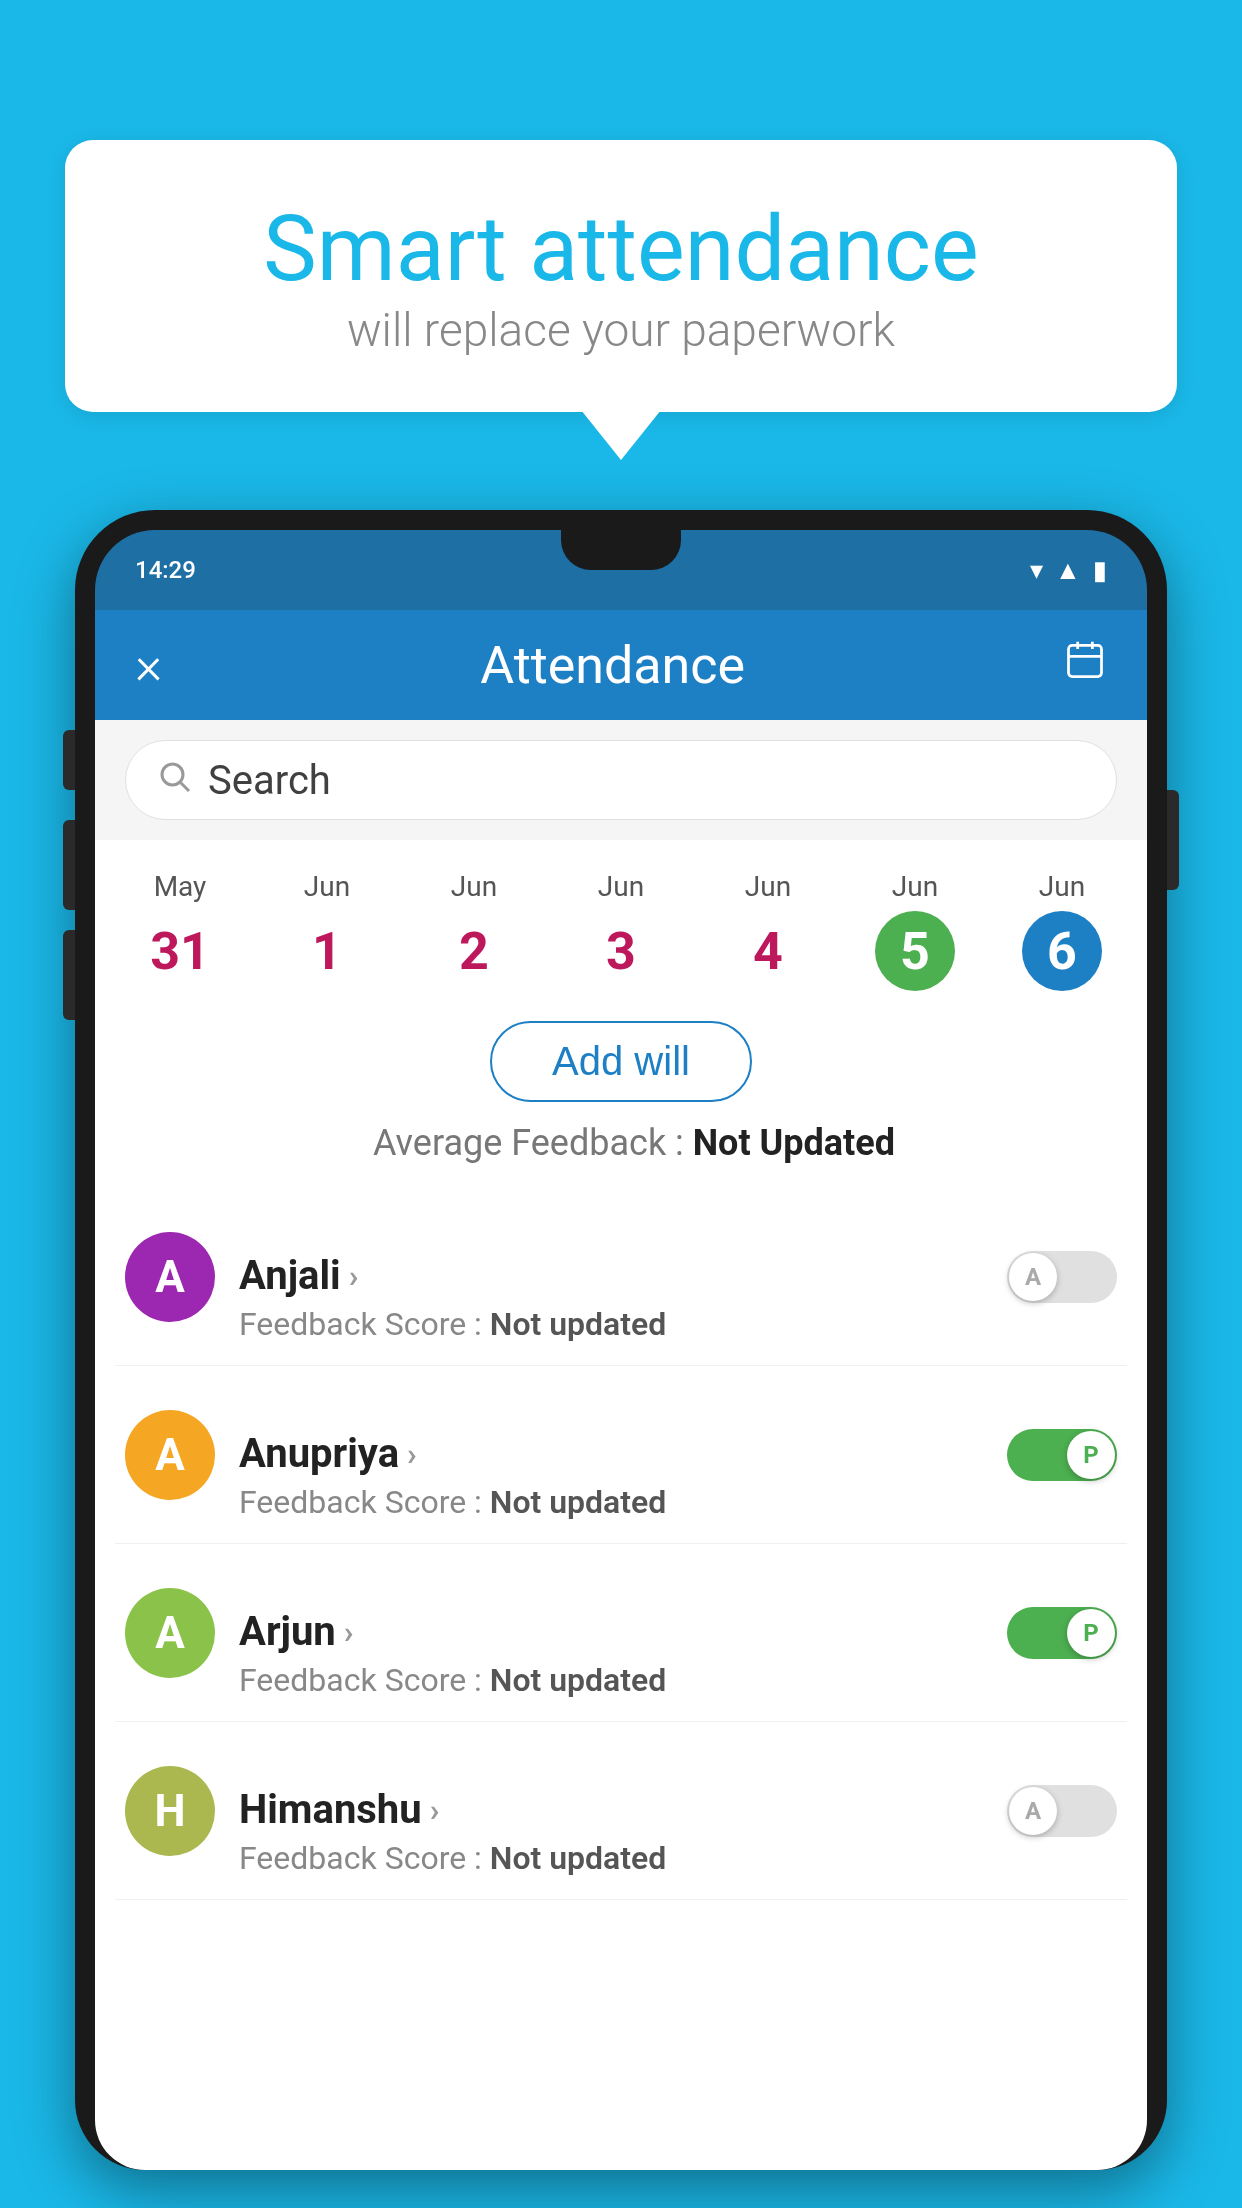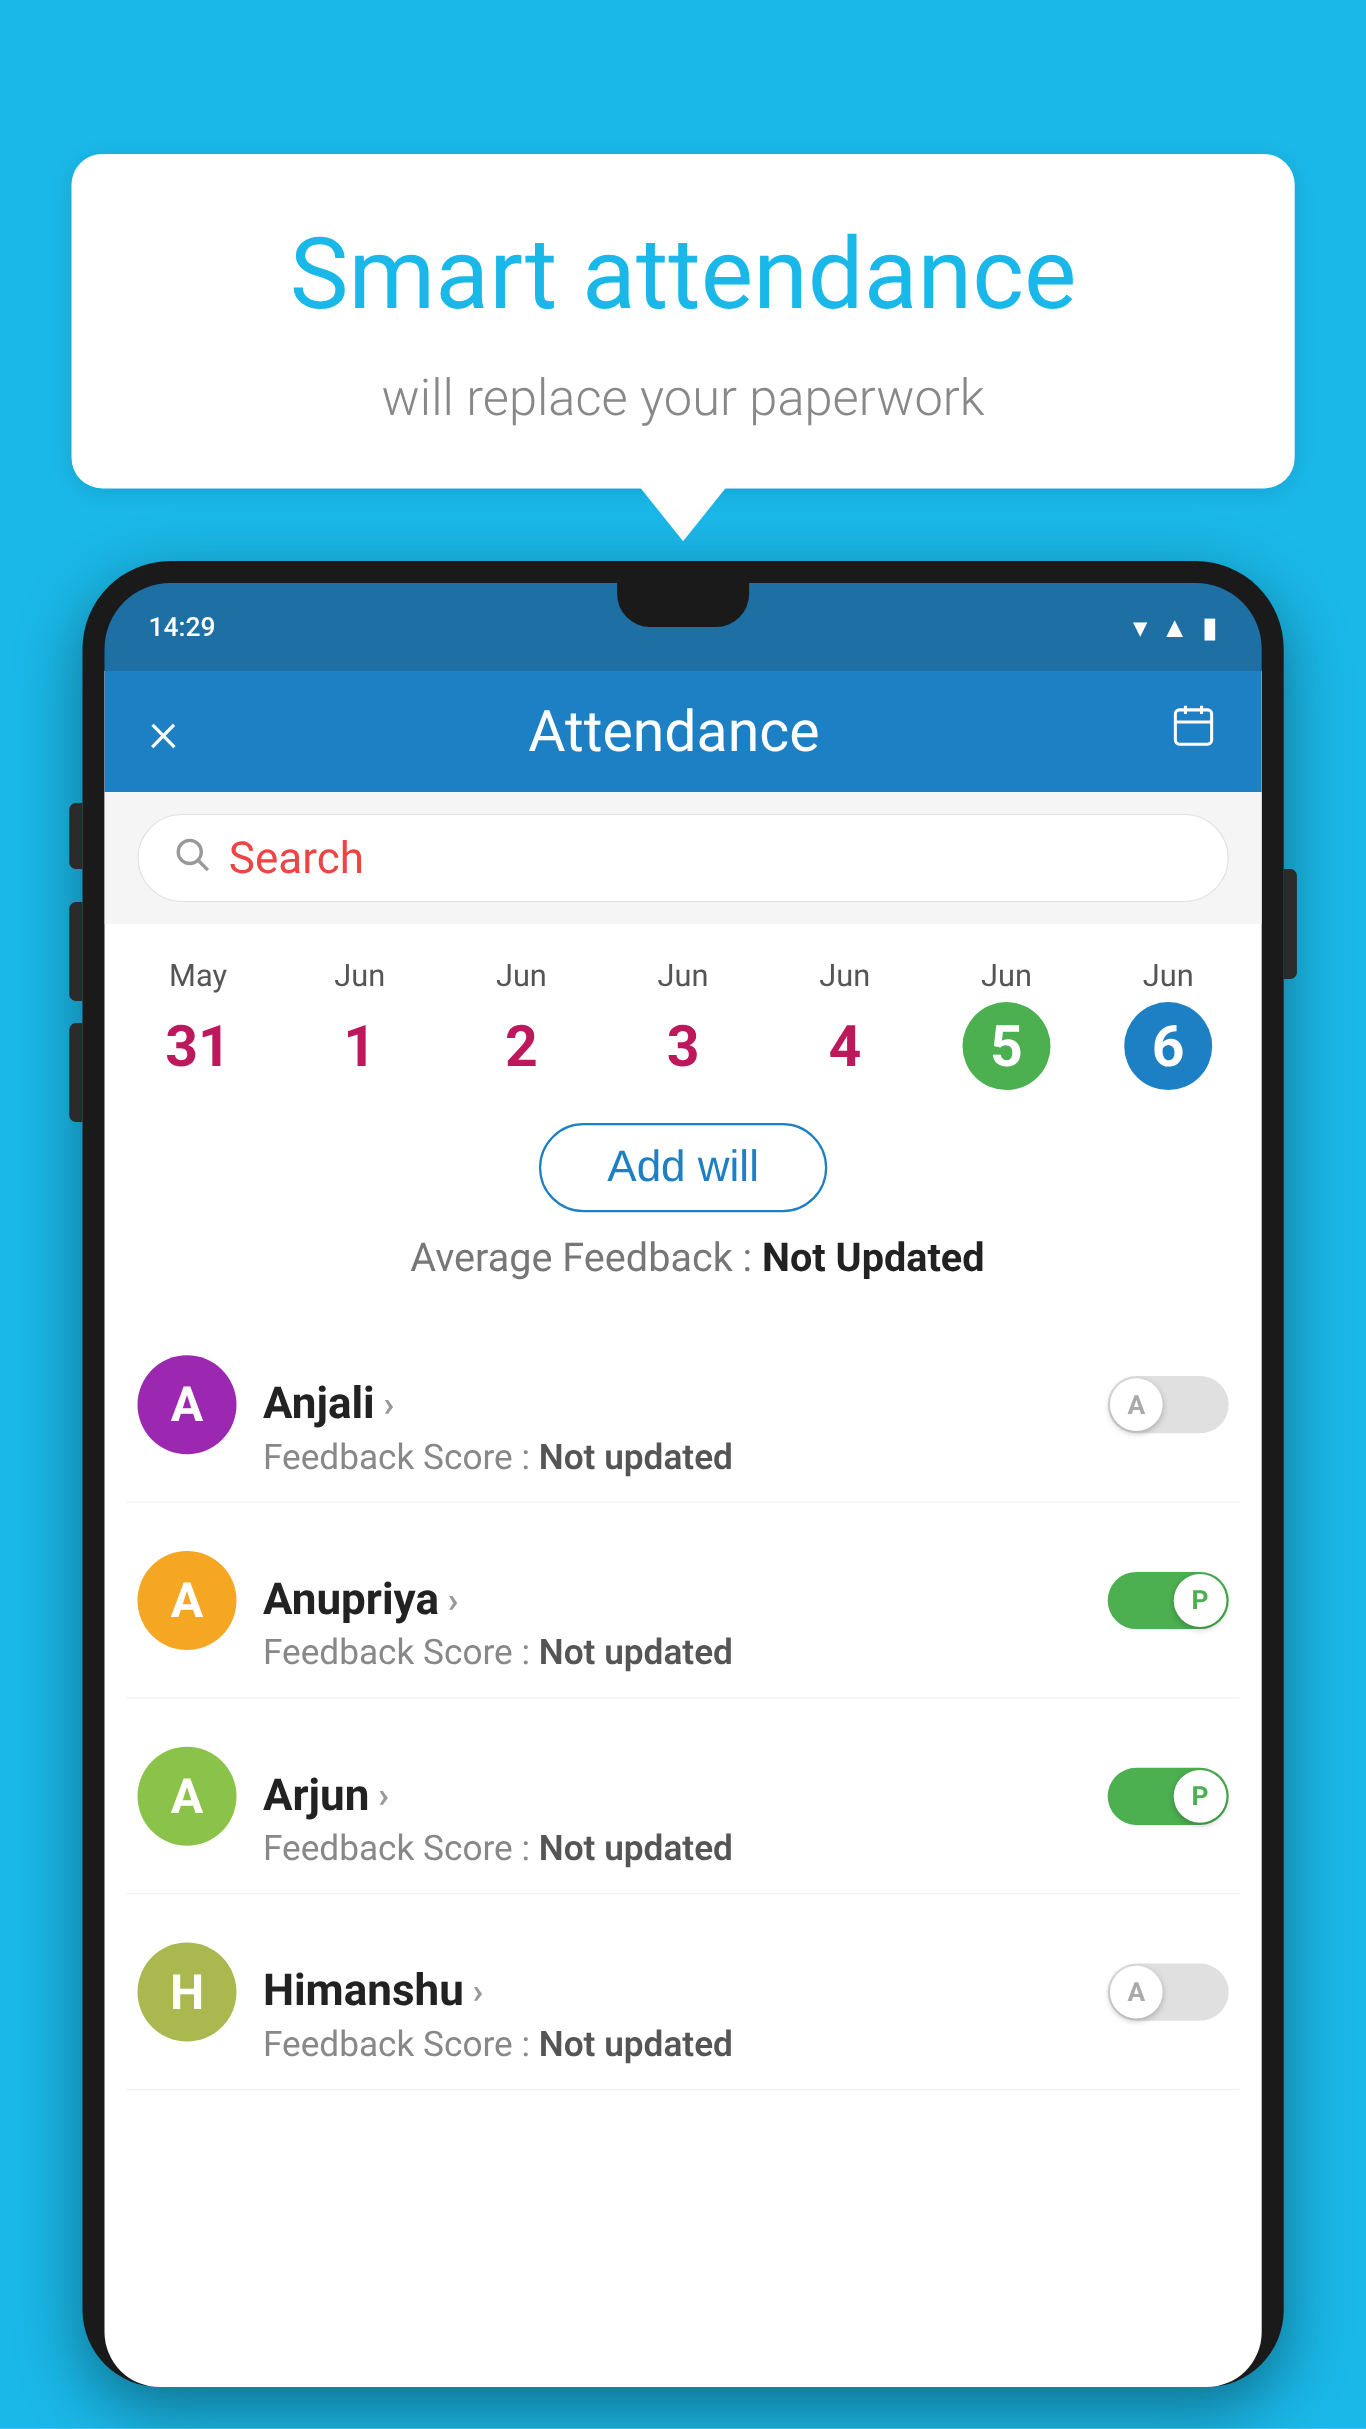--- a/index.html
+++ b/index.html
@@ -41,21 +41,21 @@
       border-left: 40px solid transparent;
       border-right: 40px solid transparent;
       border-top: 50px solid white;
     }
 
     .speech-bubble-title {
       color: #1ab8e8;
       font-size: 90px;
       font-weight: 400;
       line-height: 1.1;
-      margin-bottom: 36px;
+      margin-bottom: 4px;
     }
 
     .speech-bubble-subtitle {
       color: #888;
       font-size: 46px;
       font-weight: 300;
     }
 
     
     .phone-container {
@@ -167,21 +167,21 @@
       gap: 16px;
       border: 1px solid #e0e0e0;
     }
 
     .search-icon-svg {
       color: #999;
       font-size: 36px;
     }
 
     .search-text {
-      color: #ef4444;
+      color: #404040;
       font-size: 40px;
     }
 
     
     .date-strip {
       display: flex;
       align-items: center;
       padding: 20px 20px 10px;
       gap: 17px;
       overflow: hidden;

